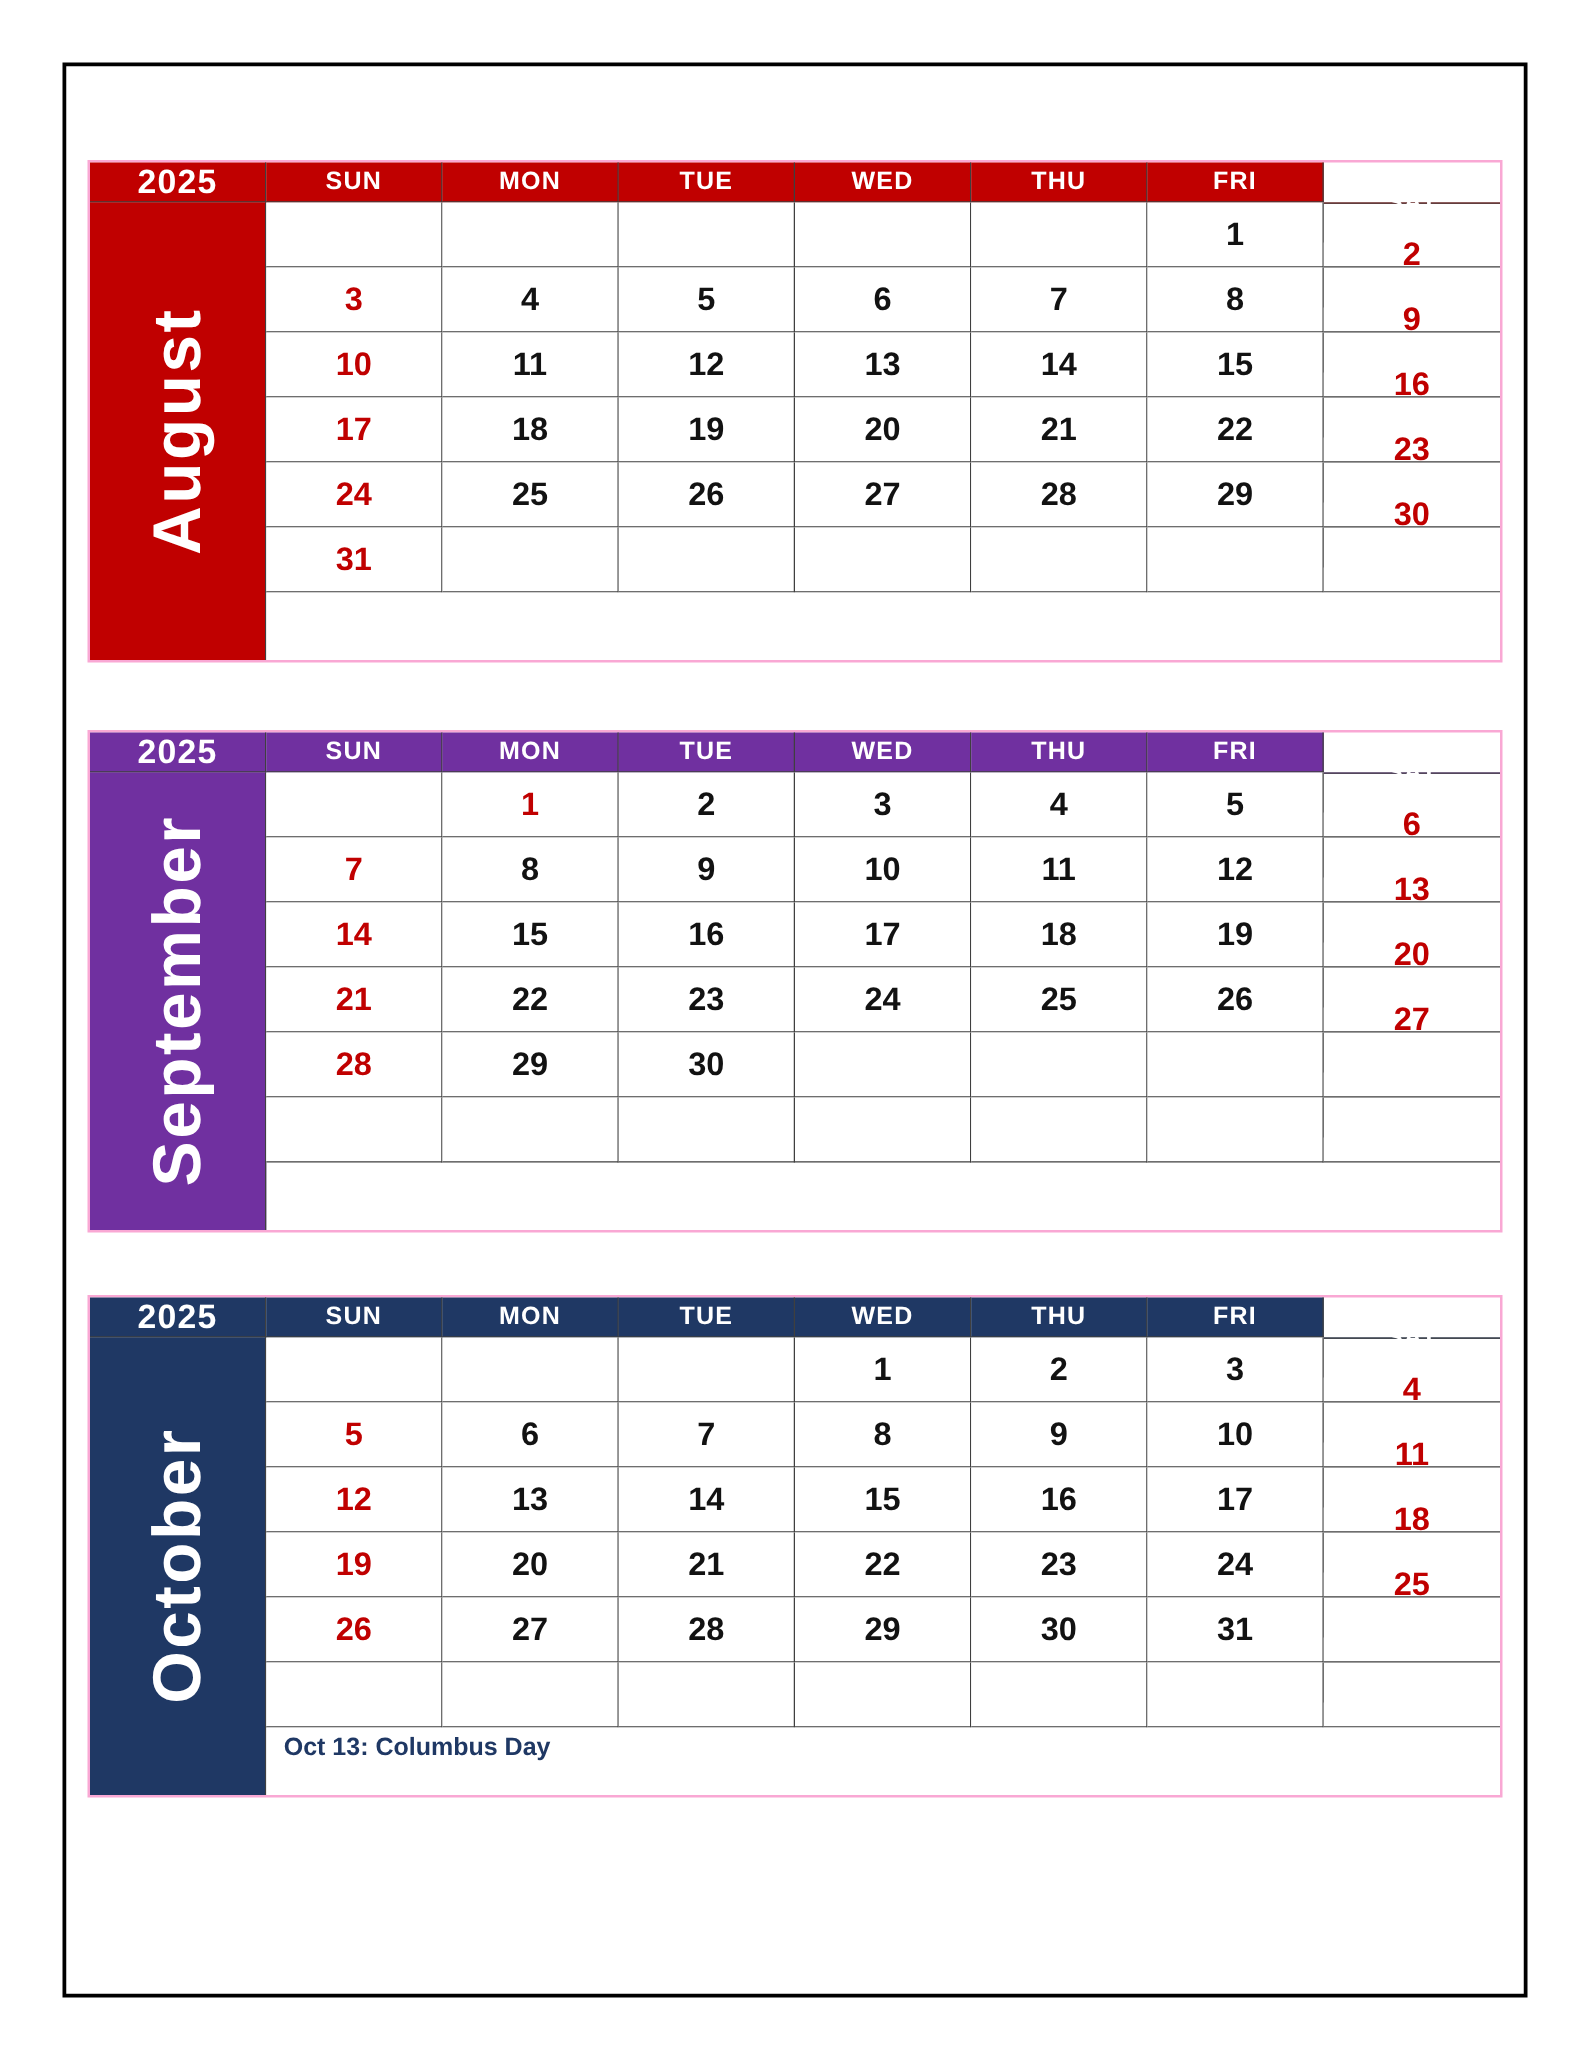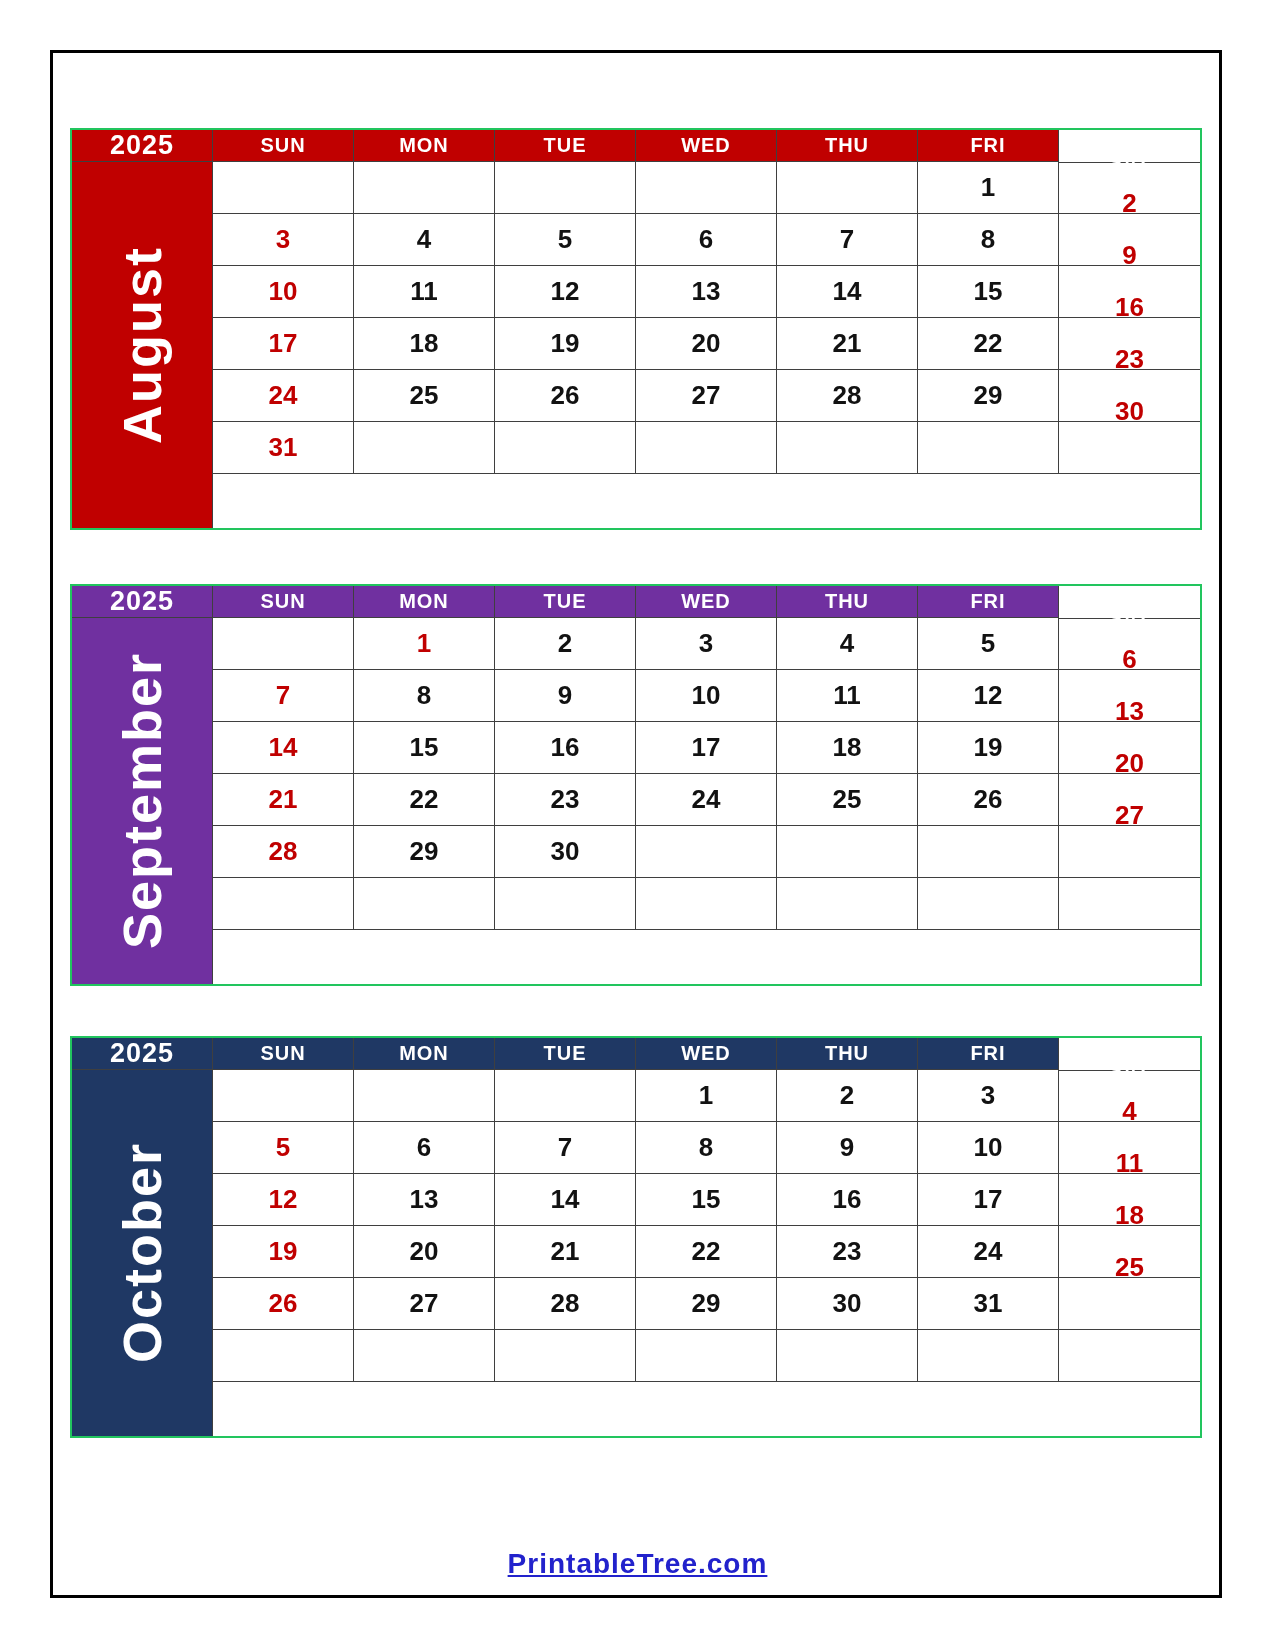--- a/index.html
+++ b/index.html
@@ -16,21 +16,21 @@
     border:3px solid #000000;
     box-sizing:border-box;
   }
   
   .month{
     position:absolute;
     left:70px;
     display:grid;
     grid-template-columns:141px repeat(7,141px);
     grid-template-rows:32px repeat(6,52px) 54px;
-    border:2px solid #22c55e;
+    border:2px solid #f9a8d4;
     background:#ffffff;
   }
   .m0{top:128px;} .m1{top:584px;} .m2{top:1036px;}
   .c{
     display:flex;align-items:center;justify-content:center;
     border-right:1px solid #3f3f3f;
     border-bottom:1px solid #3f3f3f;
     box-sizing:border-box;
     background:#ffffff;
   }
@@ -246,18 +246,18 @@
         <div class="c datec" style="grid-area: 6 / 6; color: rgb(18, 18, 18);">30</div>
         <div class="c datec" style="grid-area: 6 / 7; color: rgb(18, 18, 18);">31</div>
         <div class="c datec lastcol" style="grid-area: 6 / 8; color: rgb(18, 18, 18);"></div>
         <div class="c datec" style="grid-area: 7 / 2; color: rgb(18, 18, 18);"></div>
         <div class="c datec" style="grid-area: 7 / 3; color: rgb(18, 18, 18);"></div>
         <div class="c datec" style="grid-area: 7 / 4; color: rgb(18, 18, 18);"></div>
         <div class="c datec" style="grid-area: 7 / 5; color: rgb(18, 18, 18);"></div>
         <div class="c datec" style="grid-area: 7 / 6; color: rgb(18, 18, 18);"></div>
         <div class="c datec" style="grid-area: 7 / 7; color: rgb(18, 18, 18);"></div>
         <div class="c datec lastcol" style="grid-area: 7 / 8; color: rgb(18, 18, 18);"></div>
+        <div class="c notec" style="grid-row: 8;">
+          <span class="note-text" style="color: rgb(31, 56, 100);">Oct 13: Columbus Day</span>
+        </div>
       </div>
     </div>
-  <div class="footer-link-wrap">
-    <span class="footer-link" style="color: rgb(34, 34, 204);">PrintableTree.com</span>
-  </div>
 </div>
 
 </body></html>

